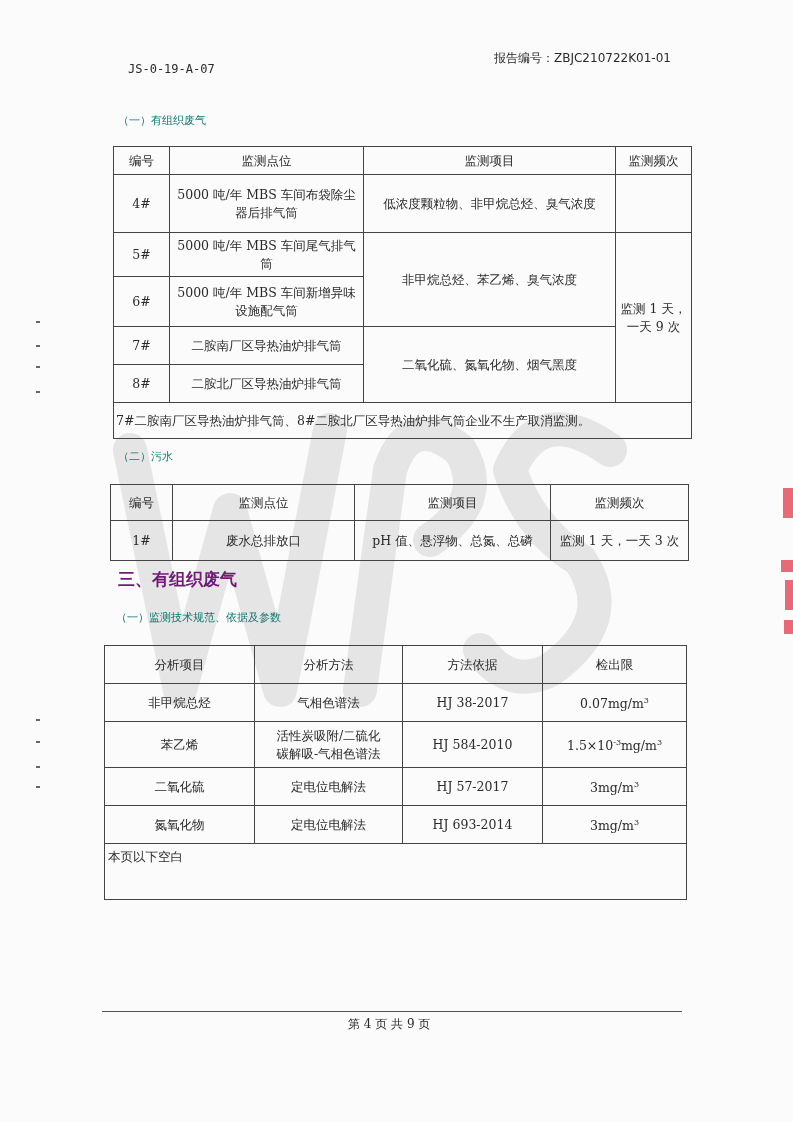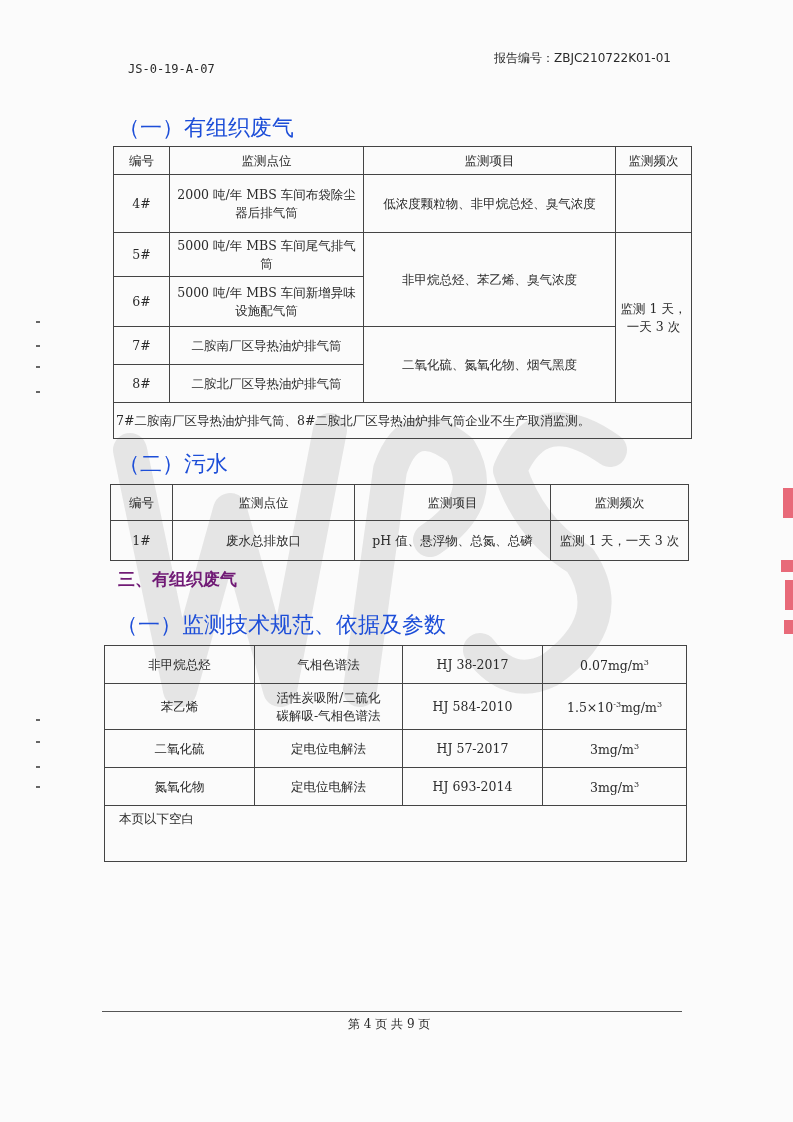--- a/index.html
+++ b/index.html
@@ -3,26 +3,26 @@
 <meta charset="utf-8">
 <style>
   html, body { margin:0; padding:0; }
   body {
     width:793px; height:1122px; background:#fbfbfb; position:relative; overflow:hidden;
     font-family:"DejaVu Serif","Liberation Serif",serif; color:#2a2a2a;
   }
   .abs { position:absolute; }
   .hdr-left { left:128px; top:62px; font-family:"DejaVu Sans Mono","Liberation Mono",monospace; font-size:12px; letter-spacing:0px; }
   .hdr-right { left:494px; top:50px; font-family:"DejaVu Sans","Liberation Sans",sans-serif; font-size:12px; }
-  .h-sub { font-size:22px; font-family:"DejaVu Sans","Liberation Sans",sans-serif; color:#1d4ed8; }
+  .h-sub { font-size:11px; font-family:"DejaVu Sans","Liberation Sans",sans-serif; color:#0f766e; }
   .h-main { font-size:17px; font-weight:bold; font-family:"DejaVu Sans","Liberation Sans",sans-serif; color:#701a75; }
   table { border-collapse:collapse; position:absolute; table-layout:fixed; }
   td { border:1px solid #444; text-align:center; vertical-align:middle; font-size:12.5px; line-height:18px; padding:0 2px; color:#2a2a2a; }
   td.note { text-align:left; padding-left:2px; }
-  td.blank { text-align:left; vertical-align:top; padding:4px 14px; }
+  td.blank { text-align:left; vertical-align:top; padding:4px 3px; }
   .footer-line { left:102px; top:1011px; width:580px; border-top:1px solid #555; }
   .footer { left:348px; top:1016px; font-size:12px; }
   .watermark { left:110px; top:390px; width:520px; height:330px; pointer-events:none; }
   .stamp { right:0px; width:14px; background:#e23a4e; opacity:0.75; }
   .dot { left:36px; width:4px; height:2px; background:#666; }
   sup { font-size:8px; }
 </style>
 </head>
 <body>
 
@@ -62,31 +62,31 @@
     </colgroup>
   <tbody>
       <tr style="height:28px">
     <td>编号</td>
     <td>监测点位</td>
     <td>监测项目</td>
     <td>监测频次</td>
   </tr>
   <tr style="height:58px">
     <td>4#</td>
-    <td>2000 吨/年 MBS 车间布袋除尘器后排气筒</td>
+    <td>5000 吨/年 MBS 车间布袋除尘器后排气筒</td>
     <td>低浓度颗粒物、非甲烷总烃、臭气浓度</td>
     <td></td>
   </tr>
   <tr style="height:44px">
     <td>5#</td>
     <td>5000 吨/年 MBS 车间尾气排气筒</td>
     <td rowspan="2">非甲烷总烃、苯乙烯、臭气浓度</td>
     <td rowspan="4">
       <span>监测 1 天，</span><br>
-      <span>一天 3 次</span>
+      <span>一天 9 次</span>
     </td>
   </tr>
   <tr style="height:50px">
     <td>6#</td>
     <td>5000 吨/年 MBS 车间新增异味设施配气筒</td>
   </tr>
   <tr style="height:38px">
     <td>7#</td>
     <td>二胺南厂区导热油炉排气筒</td>
     <td rowspan="2">二氧化硫、氮氧化物、烟气黑度</td>
@@ -130,20 +130,26 @@
 <div class="abs h-sub" style="left:116px;top:610px">（一）监测技术规范、依据及参数</div>
 
 <table style="left:104px;top:645px;width:582px;">
   <colgroup>
       <col style="width:150px">
       <col style="width:148px">
       <col style="width:140px">
       <col style="width:144px">
     </colgroup>
   <tbody>
+      <tr style="height:38px">
+    <td>分析项目</td>
+    <td>分析方法</td>
+    <td>方法依据</td>
+    <td>检出限</td>
+  </tr>
   <tr style="height:38px">
     <td>非甲烷总烃</td>
     <td>气相色谱法</td>
     <td>HJ 38-2017</td>
     <td><span>0.07mg/m</span><sup>3</sup></td>
   </tr>
   <tr style="height:46px">
     <td>苯乙烯</td>
     <td style="padding:0 16px">活性炭吸附/二硫化碳解吸-气相色谱法</td>
     <td>HJ 584-2010</td>

